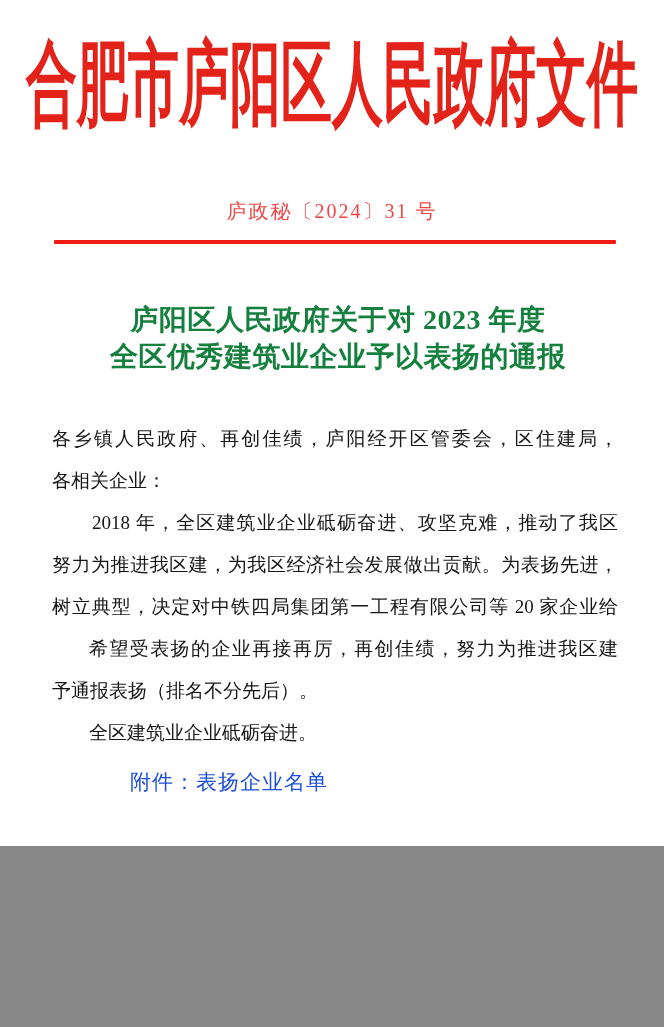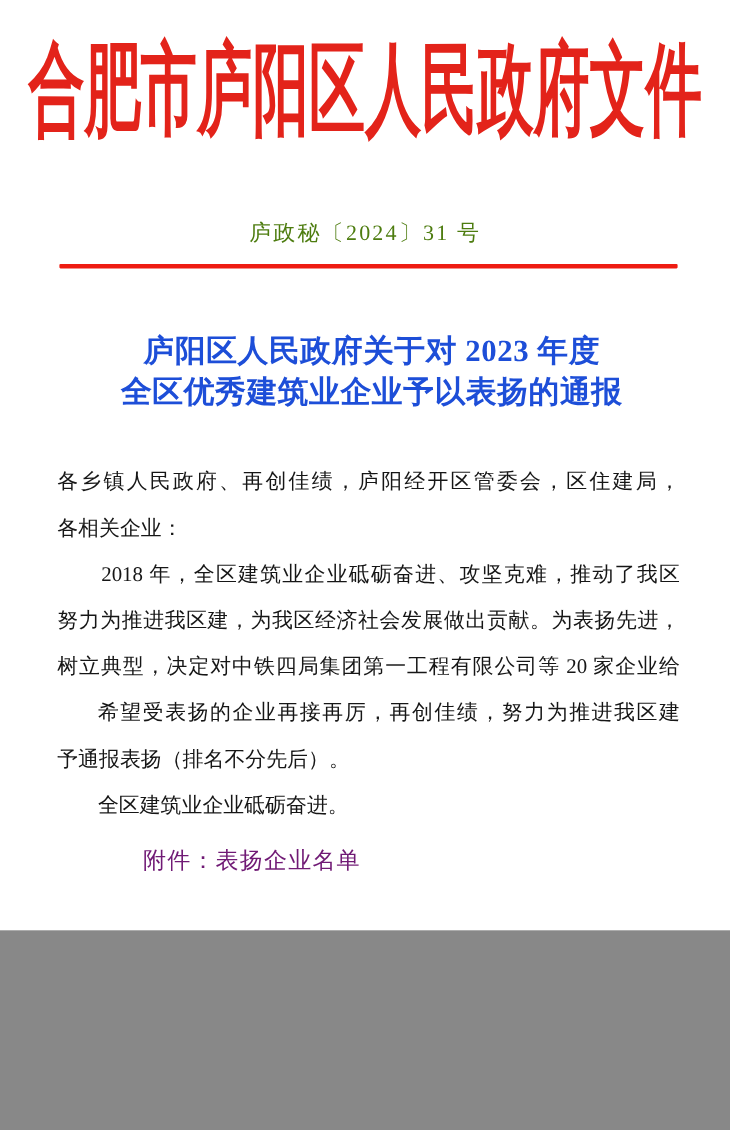--- a/index.html
+++ b/index.html
@@ -9,42 +9,42 @@
     font-family:"Liberation Serif","DejaVu Serif",serif; color:#1c1c1c;
   }
   .header-title {
     position:absolute; top:58px; left:0; right:0;
     text-align:center; font-size:51px; line-height:52px; font-weight:bold;
     color:#e3231a; white-space:nowrap;
     transform:scaleY(1.8); transform-origin:center center;
   }
   .doc-number {
     position:absolute; top:198px; left:0; right:0;
-    text-align:center; font-size:20px; letter-spacing:2px; color:#4d7c0f;
+    text-align:center; font-size:20px; letter-spacing:2px; color:#ef4444;
   }
   .red-line {
     position:absolute; top:240px; left:54px; width:562px; height:4px;
     background:#ee1c12; border-radius:1px;
   }
   .doc-title {
     position:absolute; top:301px; left:0; right:0;
     text-align:center; font-weight:bold; font-size:28px; line-height:37px;
-    letter-spacing:0.5px; color:#1d4ed8;padding-left:12px;
+    letter-spacing:0.5px; color:#15803d;padding-left:12px;
   }
   .body-text {
     position:absolute; top:418px; left:52px; width:566px;
     font-size:19px; line-height:42px; color:#161616;
   }
   .line { text-align:justify; text-align-last:justify; }
   .line.last { text-align-last:left; }
   .line.ind  { padding-left:40px; }
   .line.ind2 { padding-left:37px; }
   .attachment {
     position:absolute; top:768px; left:130px;
-    font-size:21px; letter-spacing:1px; color:#701a75;text-align:right;
+    font-size:21px; letter-spacing:1px; color:#1d4ed8;text-align:right;
   }
   .seal {
     position:absolute; left:414px; top:844px; width:166px; height:166px;
     z-index:2; pointer-events:none;
   }
   .doc-date {
     position:absolute; left:416px; top:962px;
     font-size:22px; letter-spacing:2px; color:#0f766e; z-index:5;
   }
 </style>

